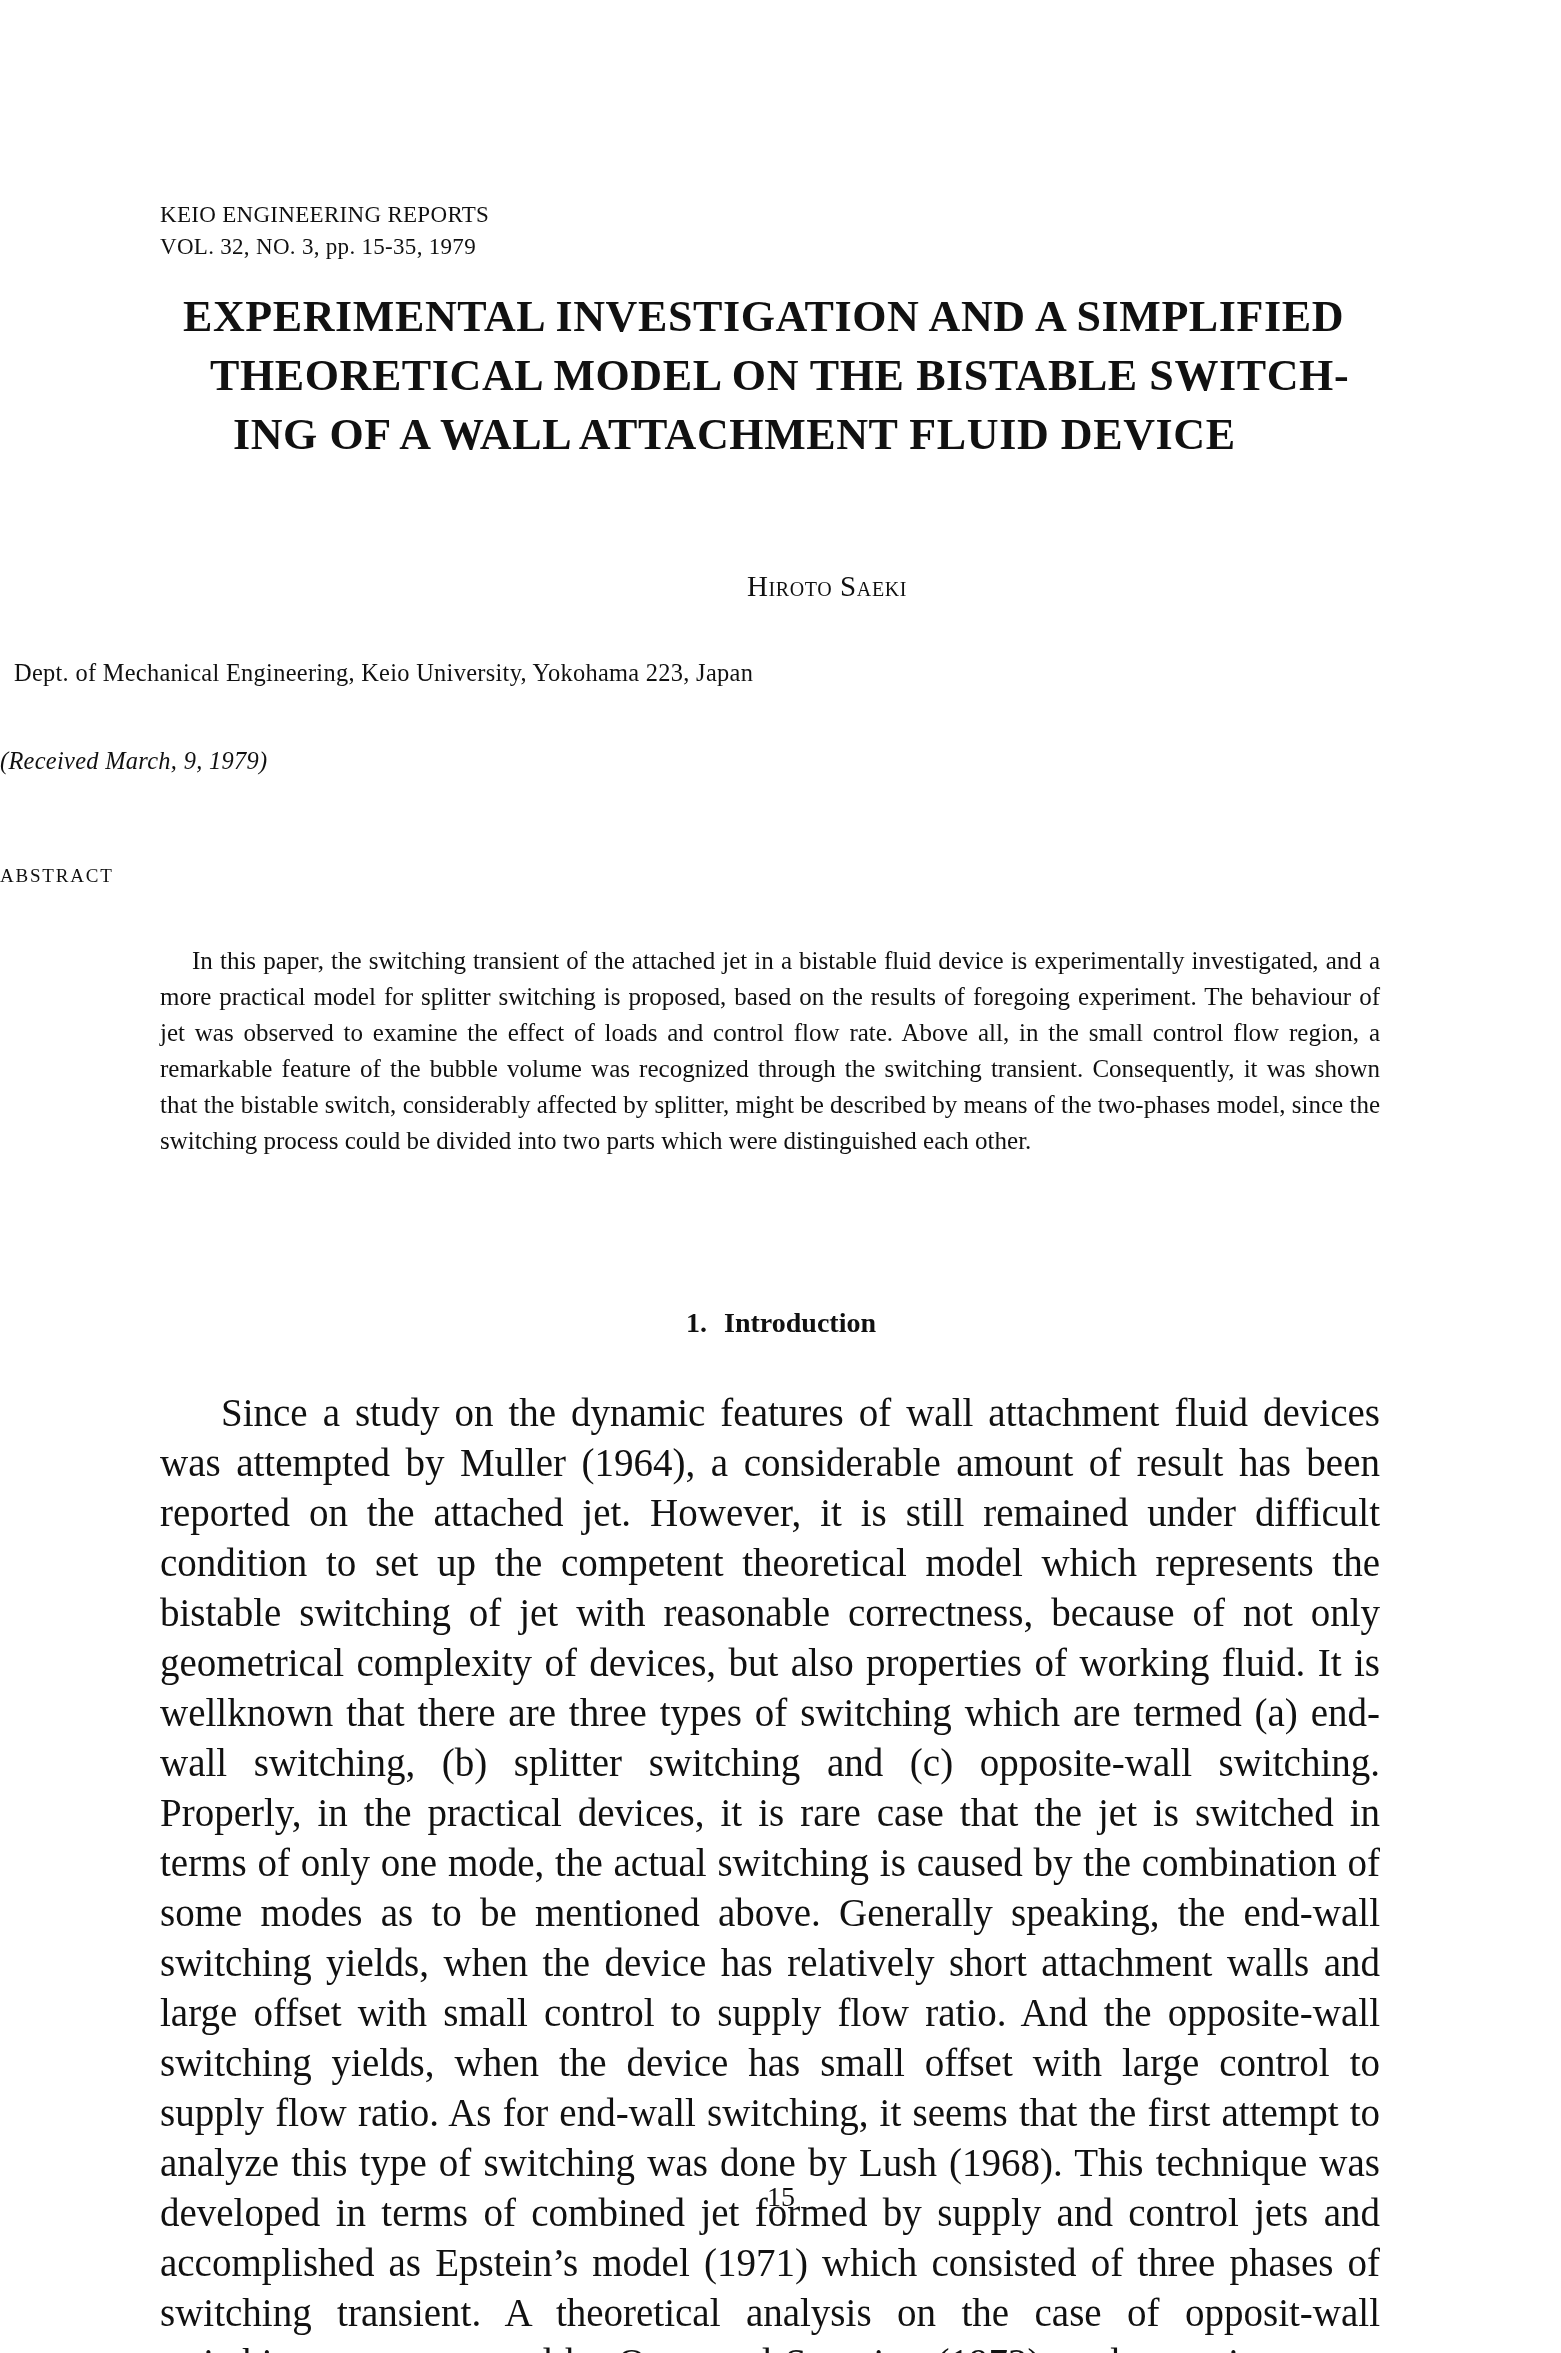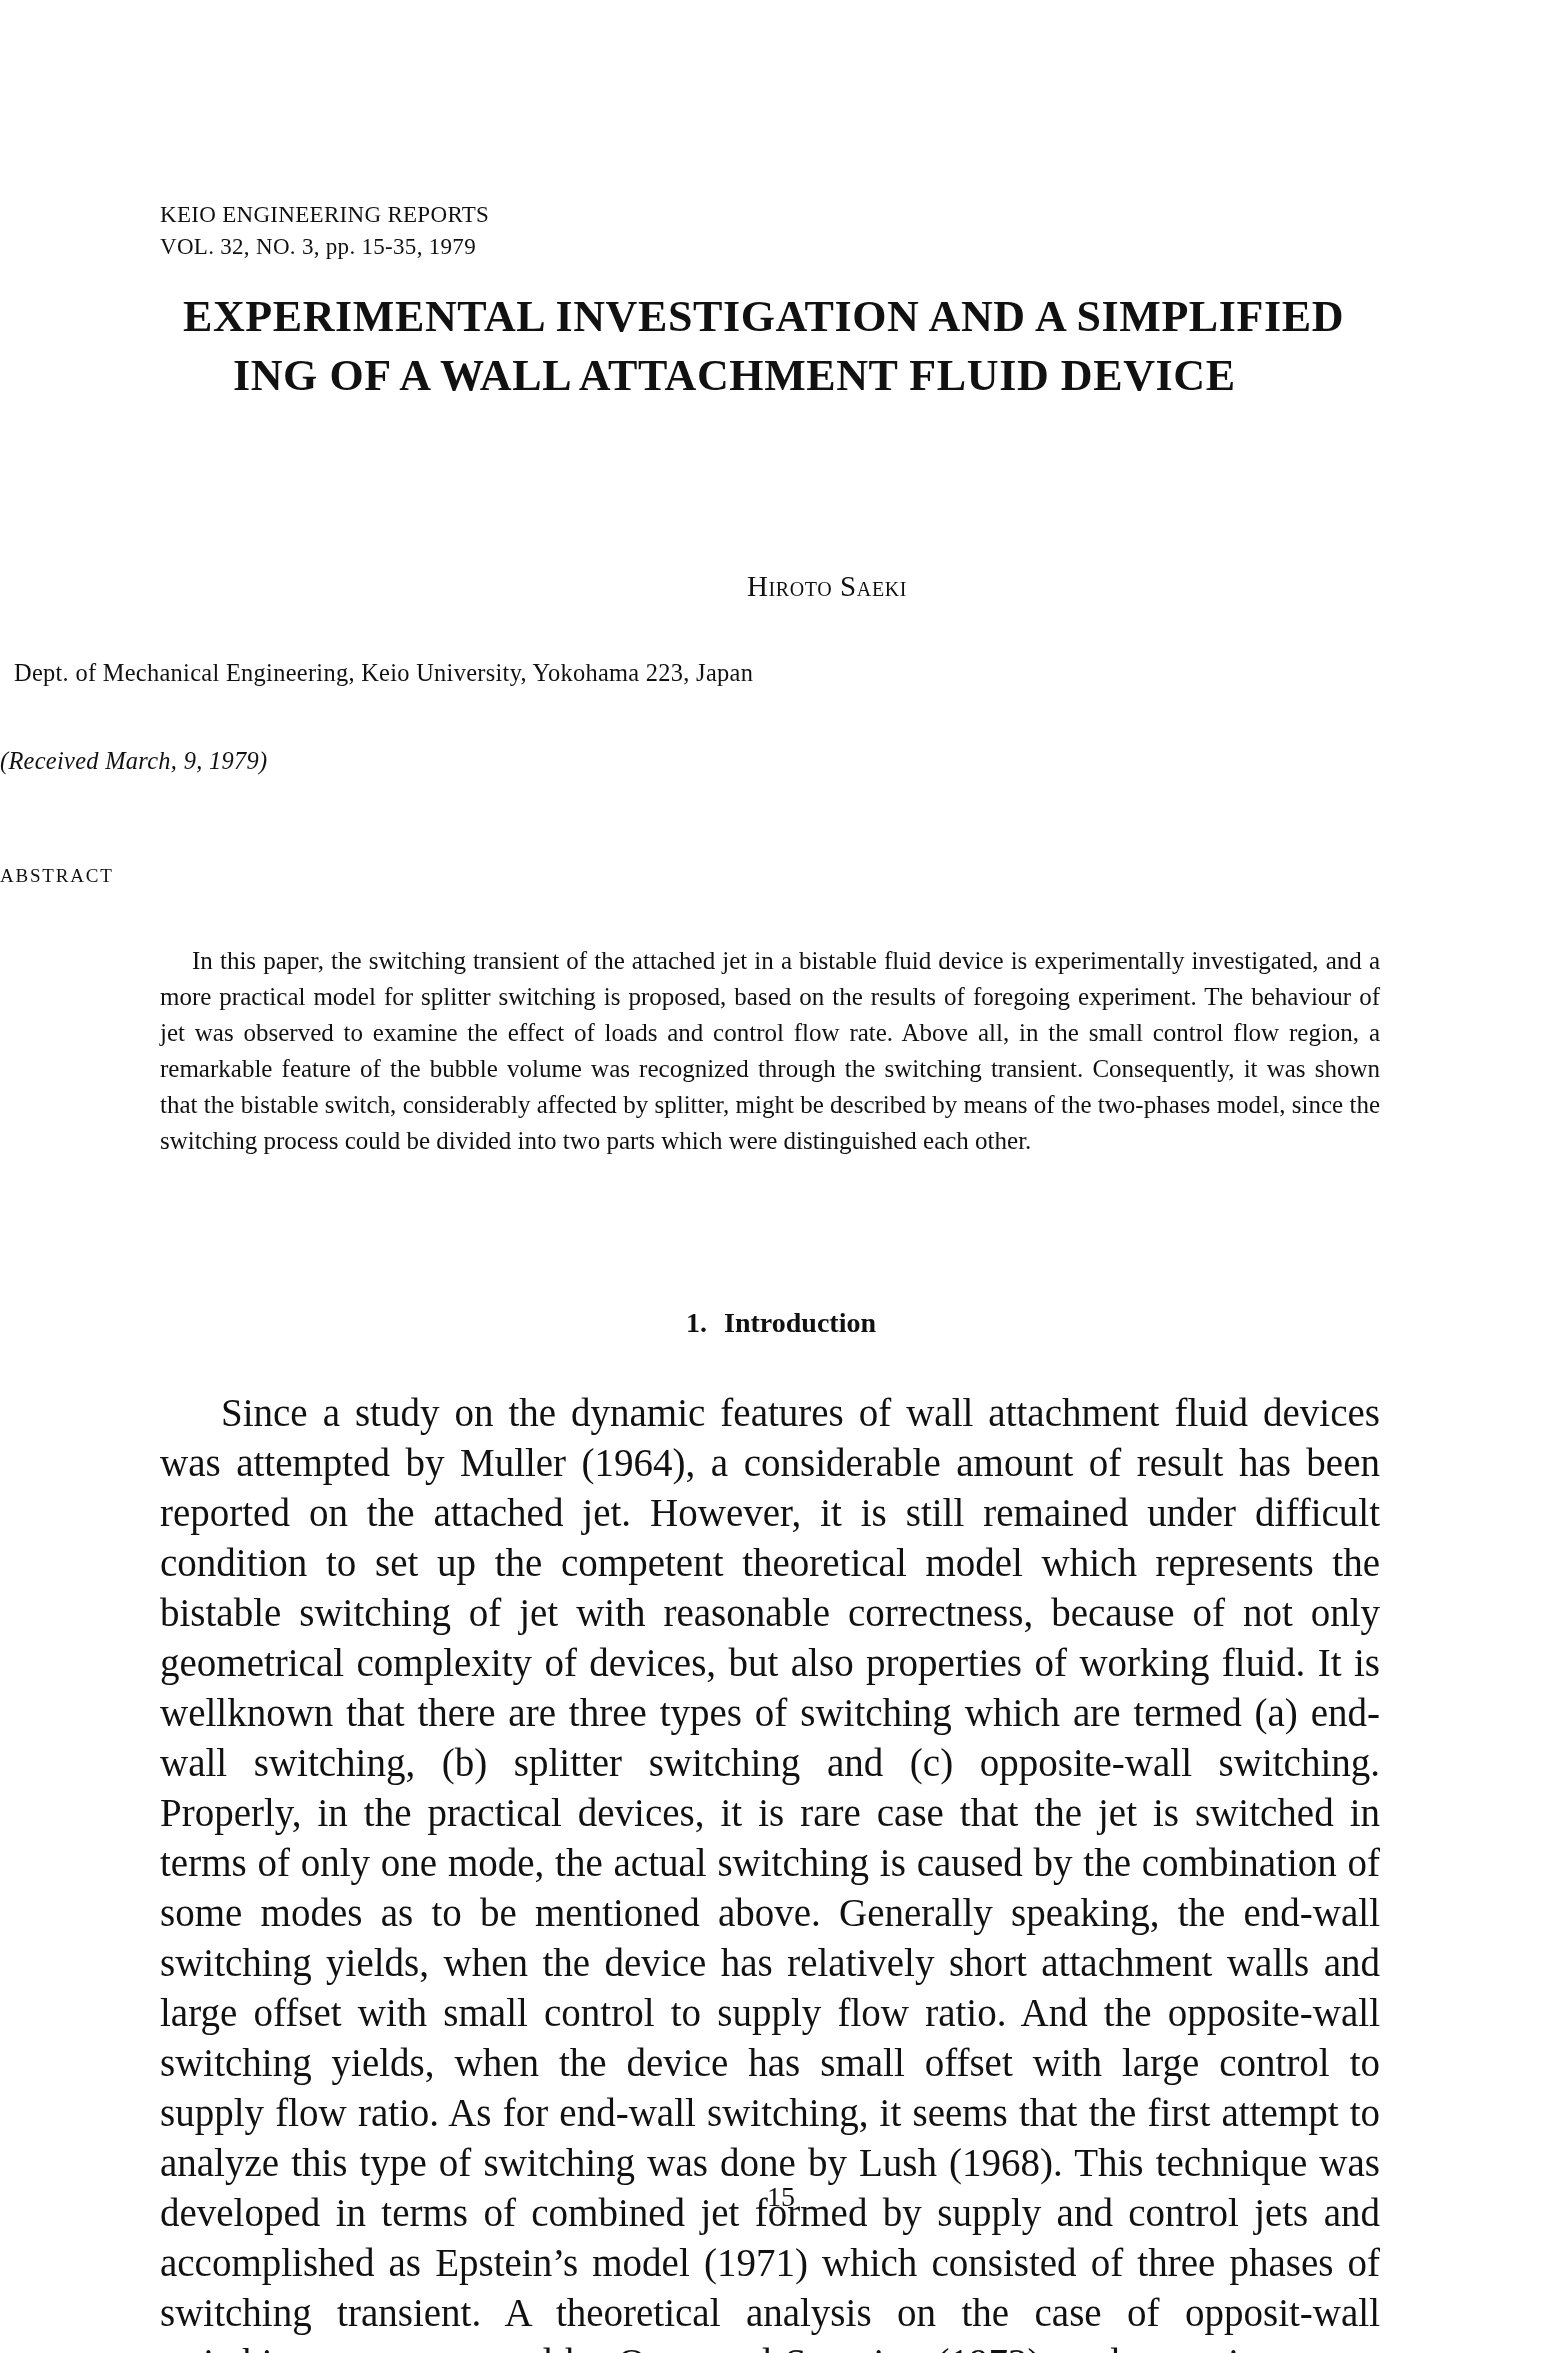--- a/index.html
+++ b/index.html
@@ -137,20 +137,21 @@
 
 <div class="page">
 
   <div class="journal-header">
     <div>KEIO ENGINEERING REPORTS</div>
     <div>VOL. 32,  NO. 3,  pp. 15-35,  1979</div>
   </div>
 
   <div class="title-block">
     <div class="title-line l1">EXPERIMENTAL INVESTIGATION AND A SIMPLIFIED</div>
+    <div class="title-line l2">THEORETICAL MODEL ON THE BISTABLE SWITCH-</div>
     <div class="title-line l3">ING OF A WALL ATTACHMENT FLUID DEVICE</div>
   </div>
 
   <div class="author">Hiroto Saeki</div>
 
   <div class="affiliation">Dept. of Mechanical Engineering, Keio University, Yokohama 223, Japan</div>
 
   <div class="received">(Received March, 9, 1979)</div>
 
   <div class="abstract-heading">ABSTRACT</div>

